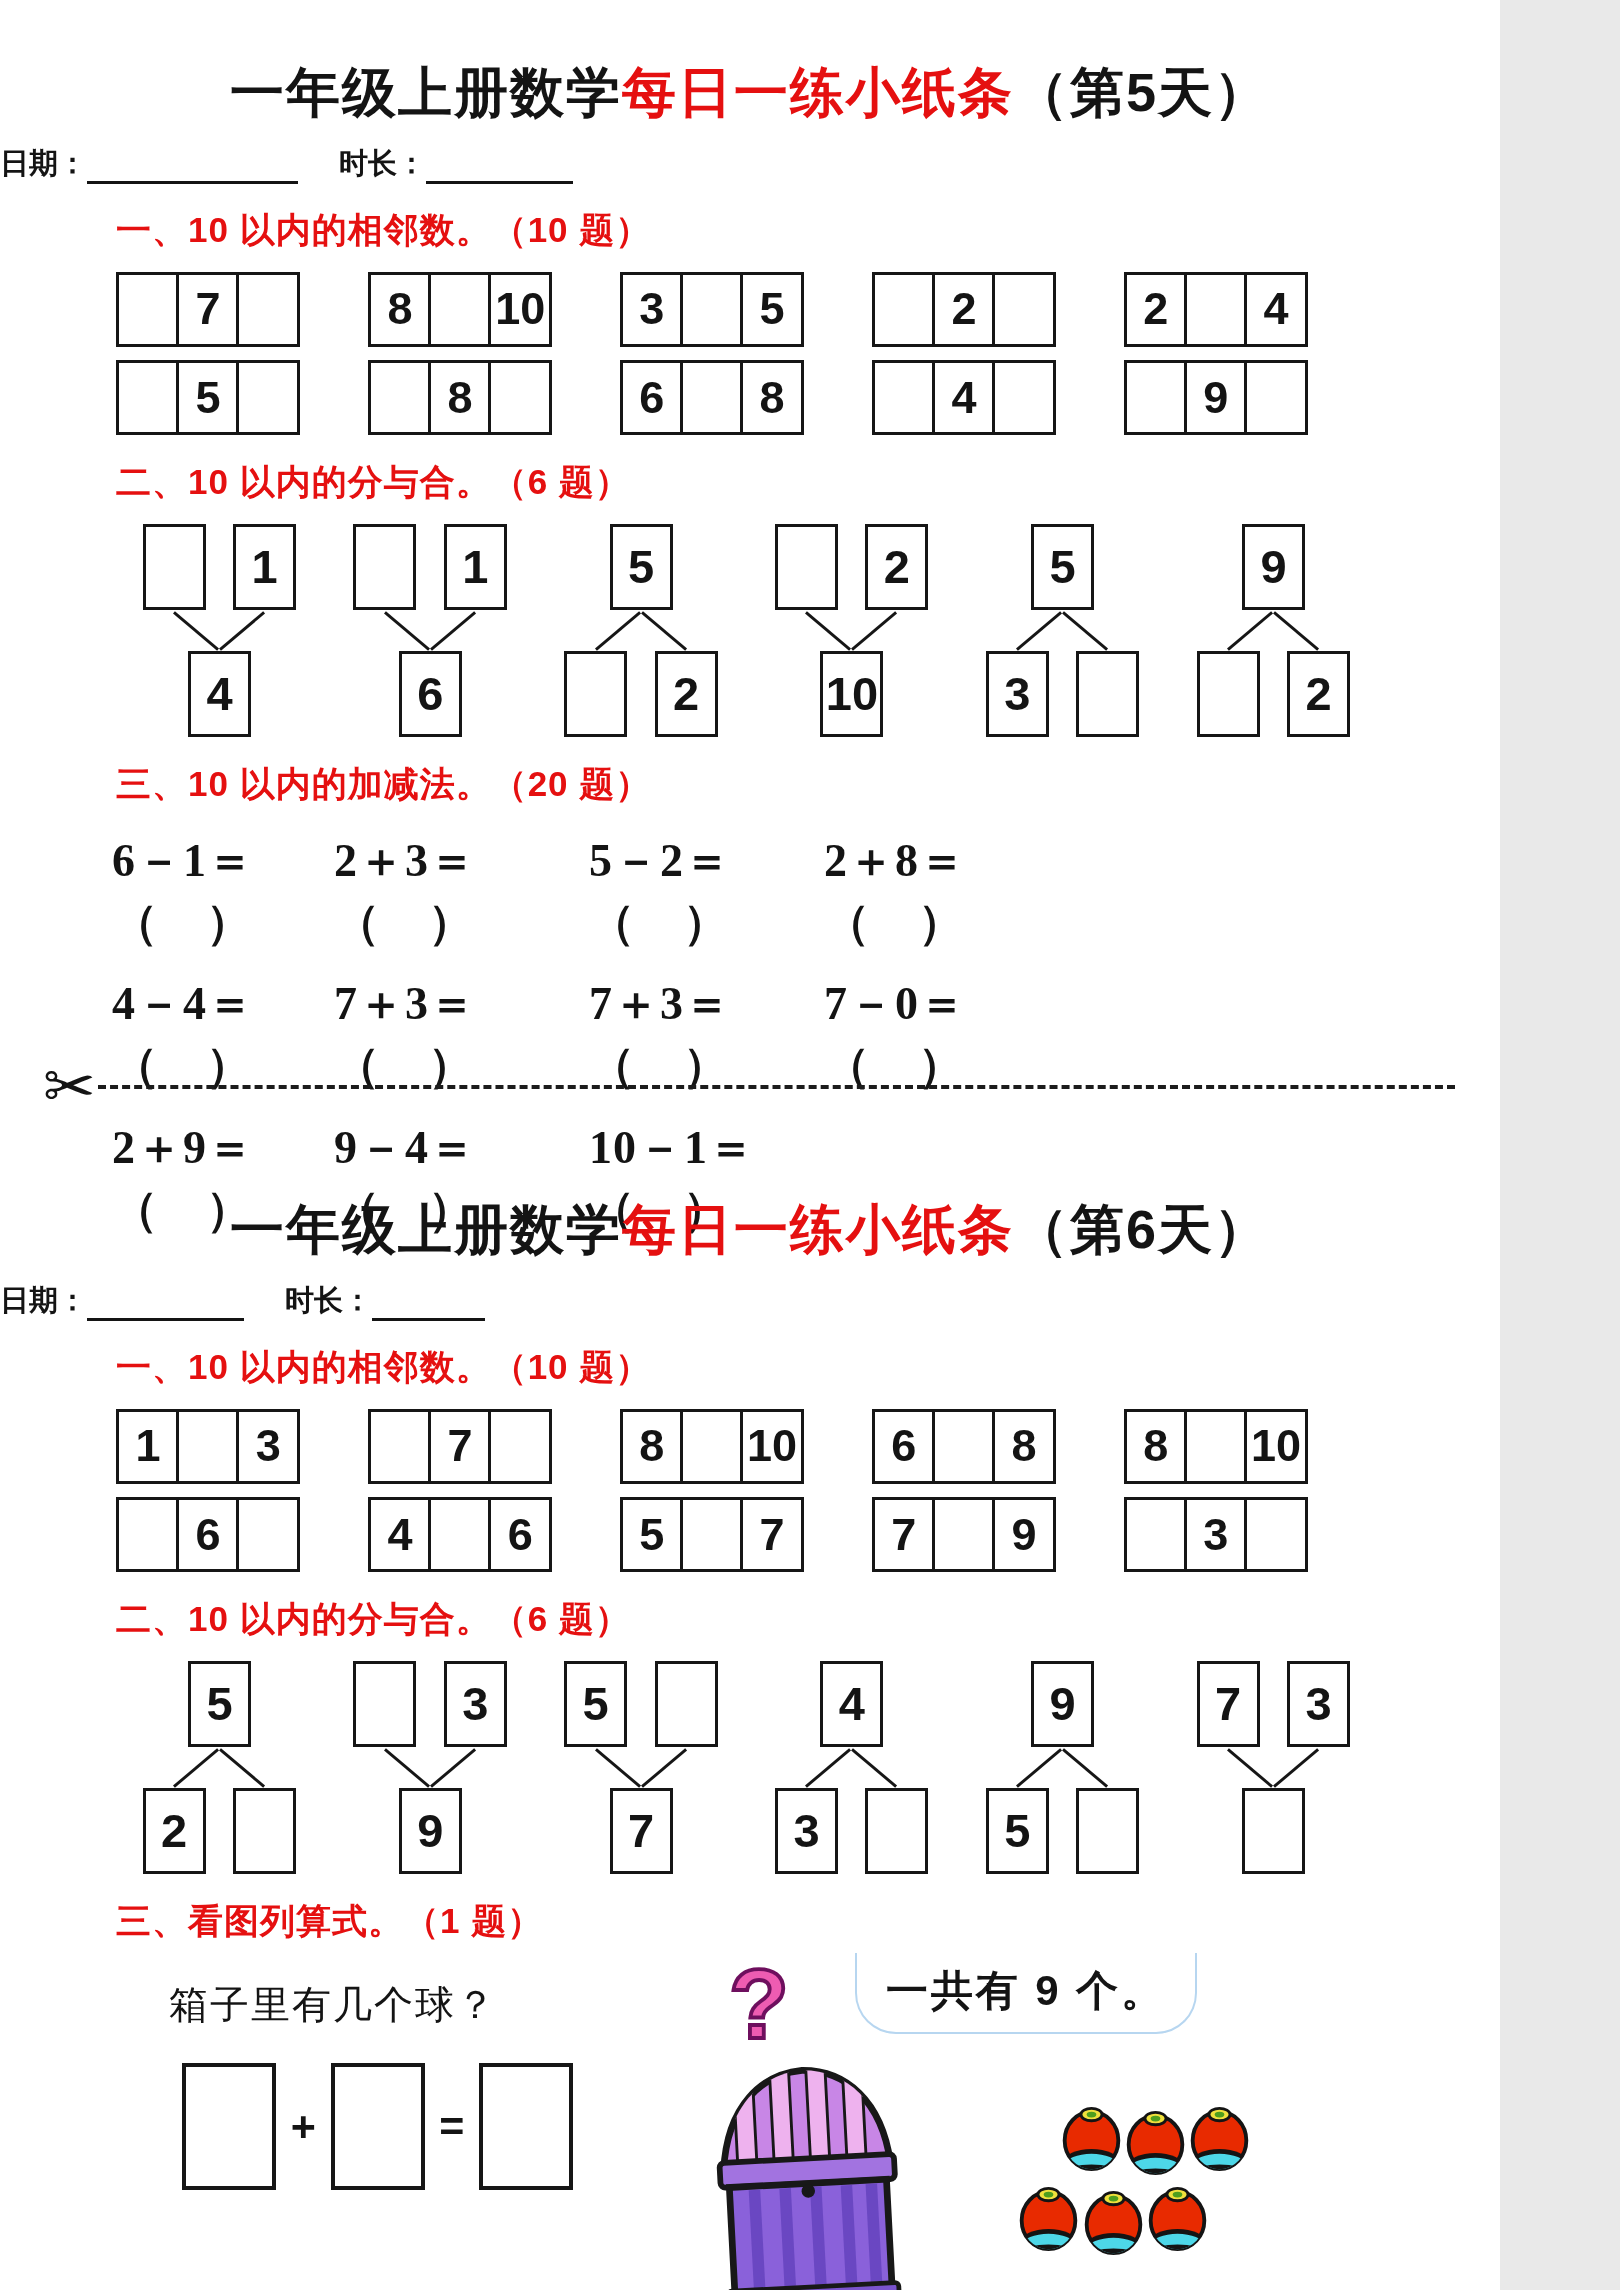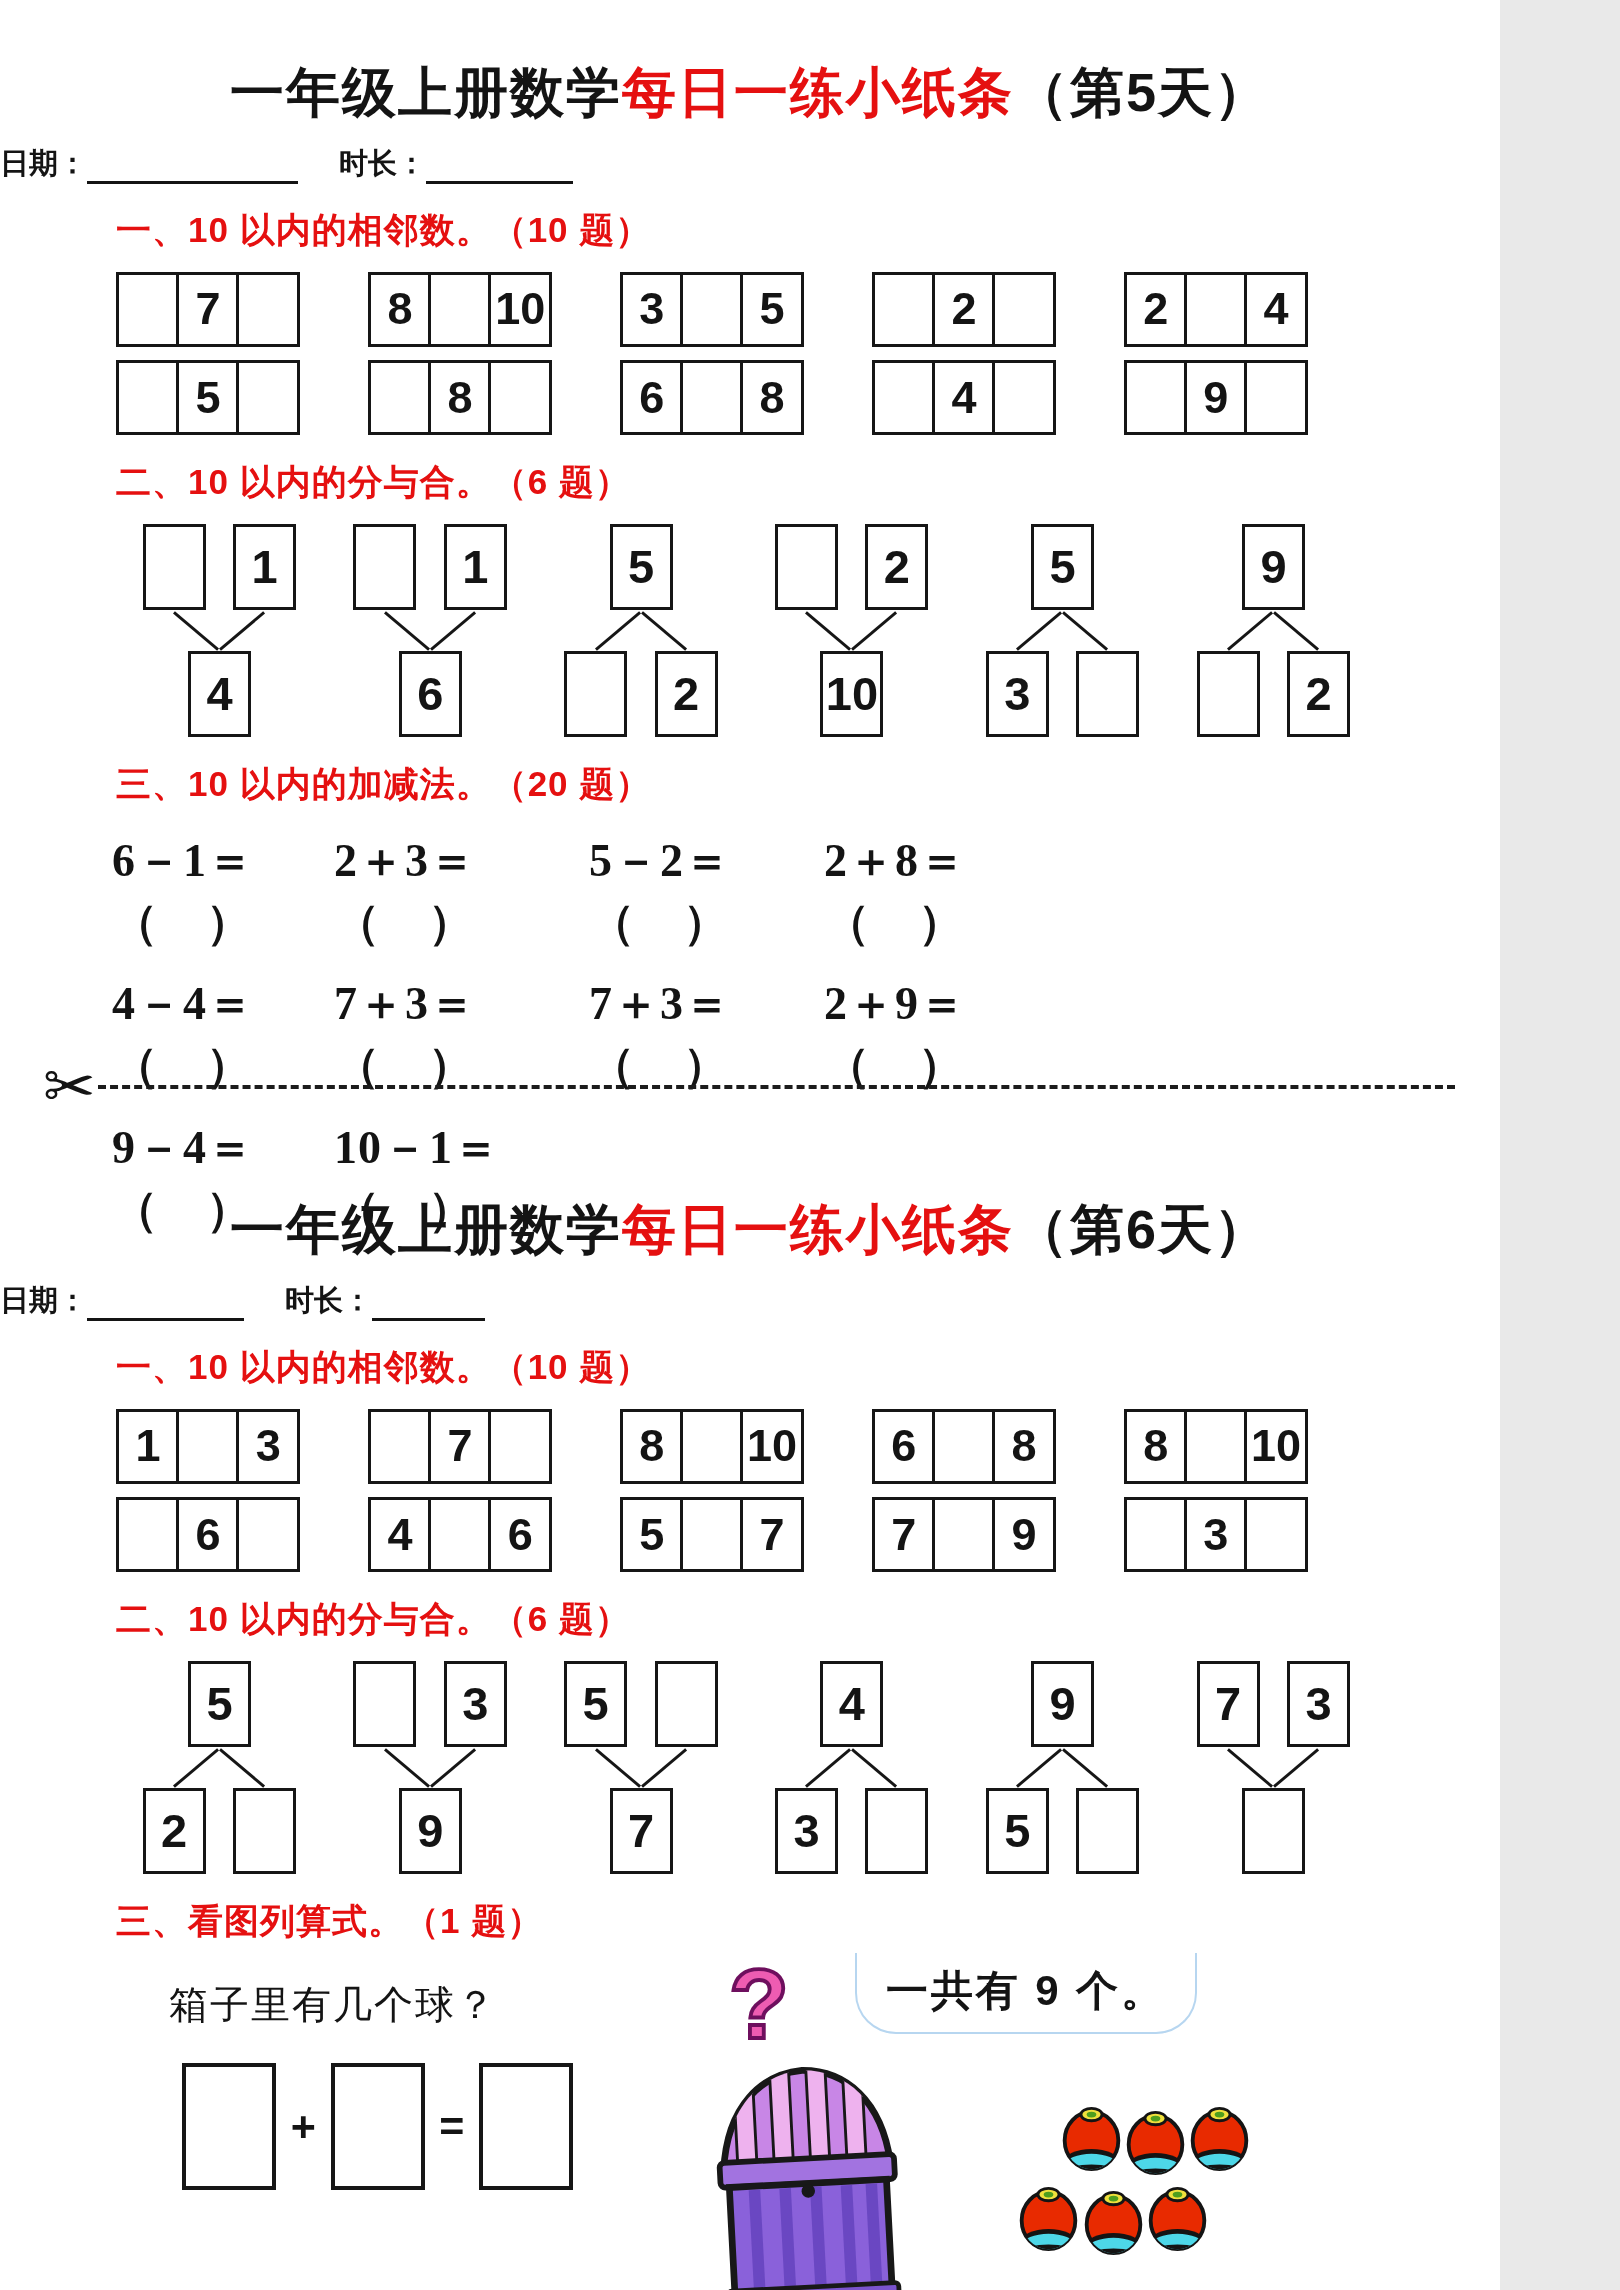--- a/index.html
+++ b/index.html
@@ -188,20 +188,21 @@
 
     <h2 class="sec">三、10 以内的加减法。（20 题）</h2>
     <div class="problems" id="d5s3">
         <div class="prob">6－1＝（　）</div>
         <div class="prob">2＋3＝（　）</div>
         <div class="prob">5－2＝（　）</div>
         <div class="prob">2＋8＝（　）</div>
         <div class="prob">4－4＝（　）</div>
         <div class="prob">7＋3＝（　）</div>
         <div class="prob">7＋3＝（　）</div>
+        <div class="prob">7－0＝（　）</div>
         <div class="prob">2＋9＝（　）</div>
         <div class="prob">9－4＝（　）</div>
         <div class="prob">10－1＝（　）</div>
       </div>
   </section>
 
   <div class="cutline">
     <span class="scissors">✂</span>
     <span class="dash"></span>
   </div>

